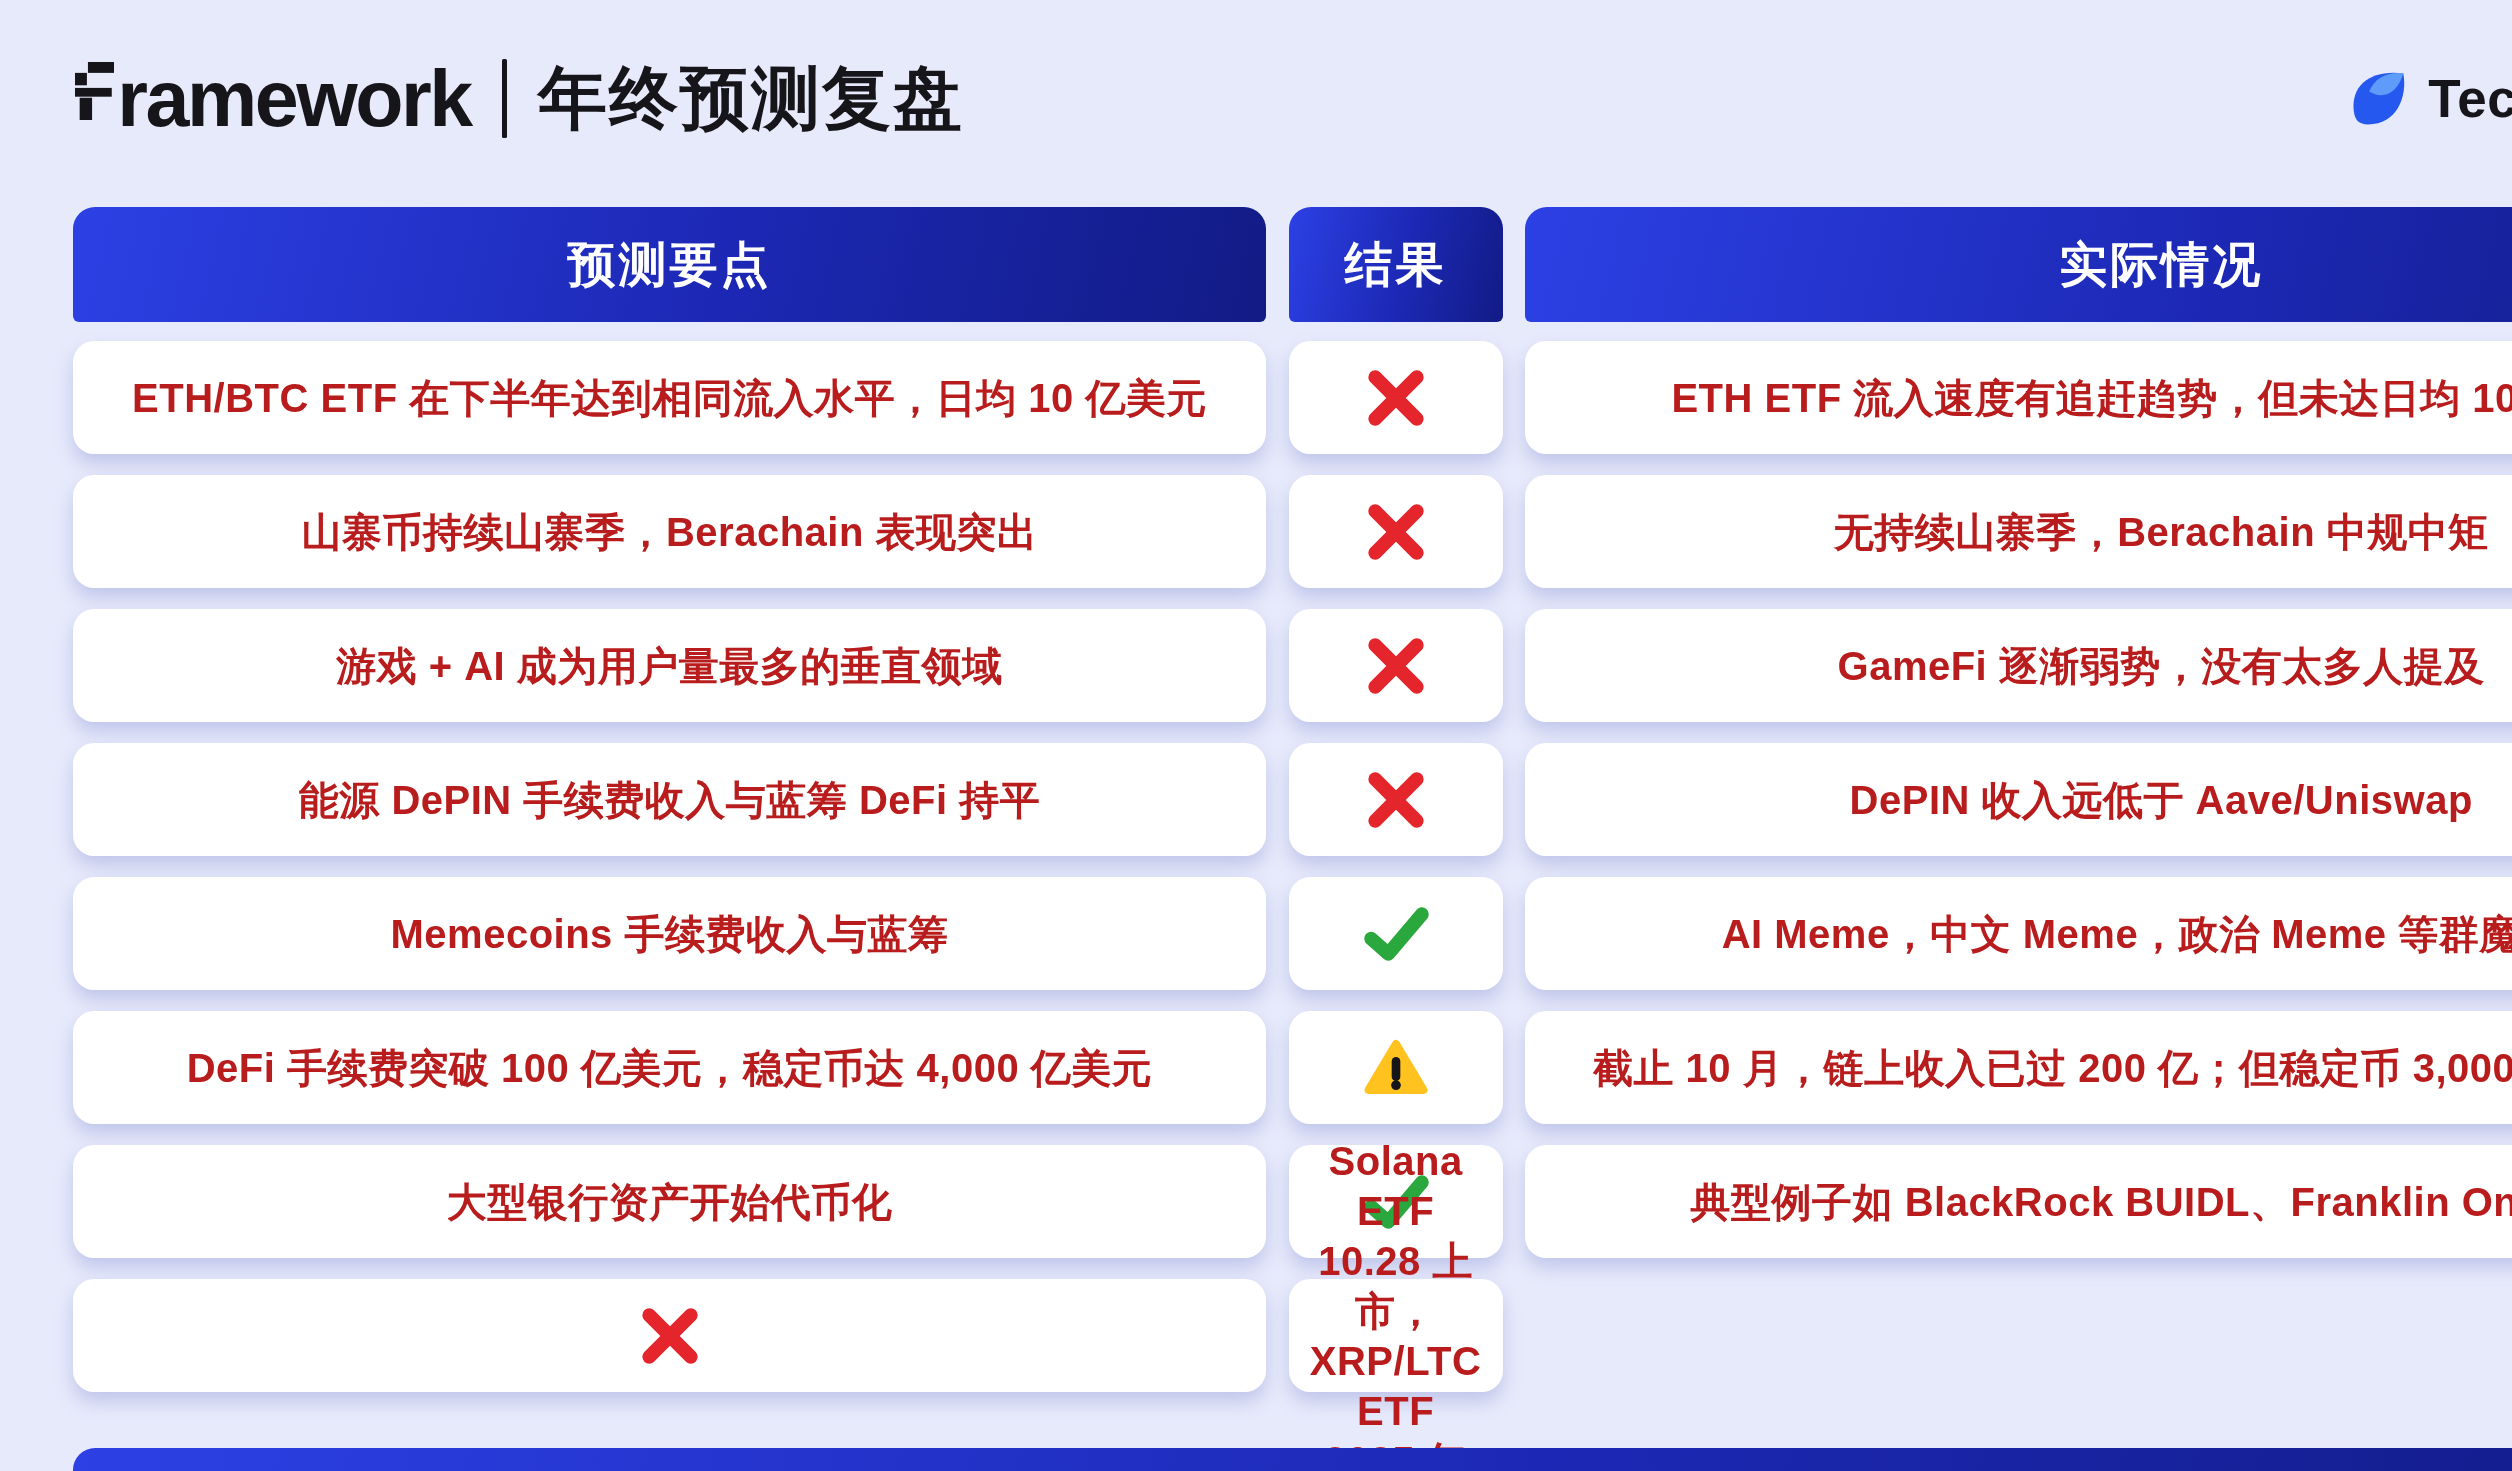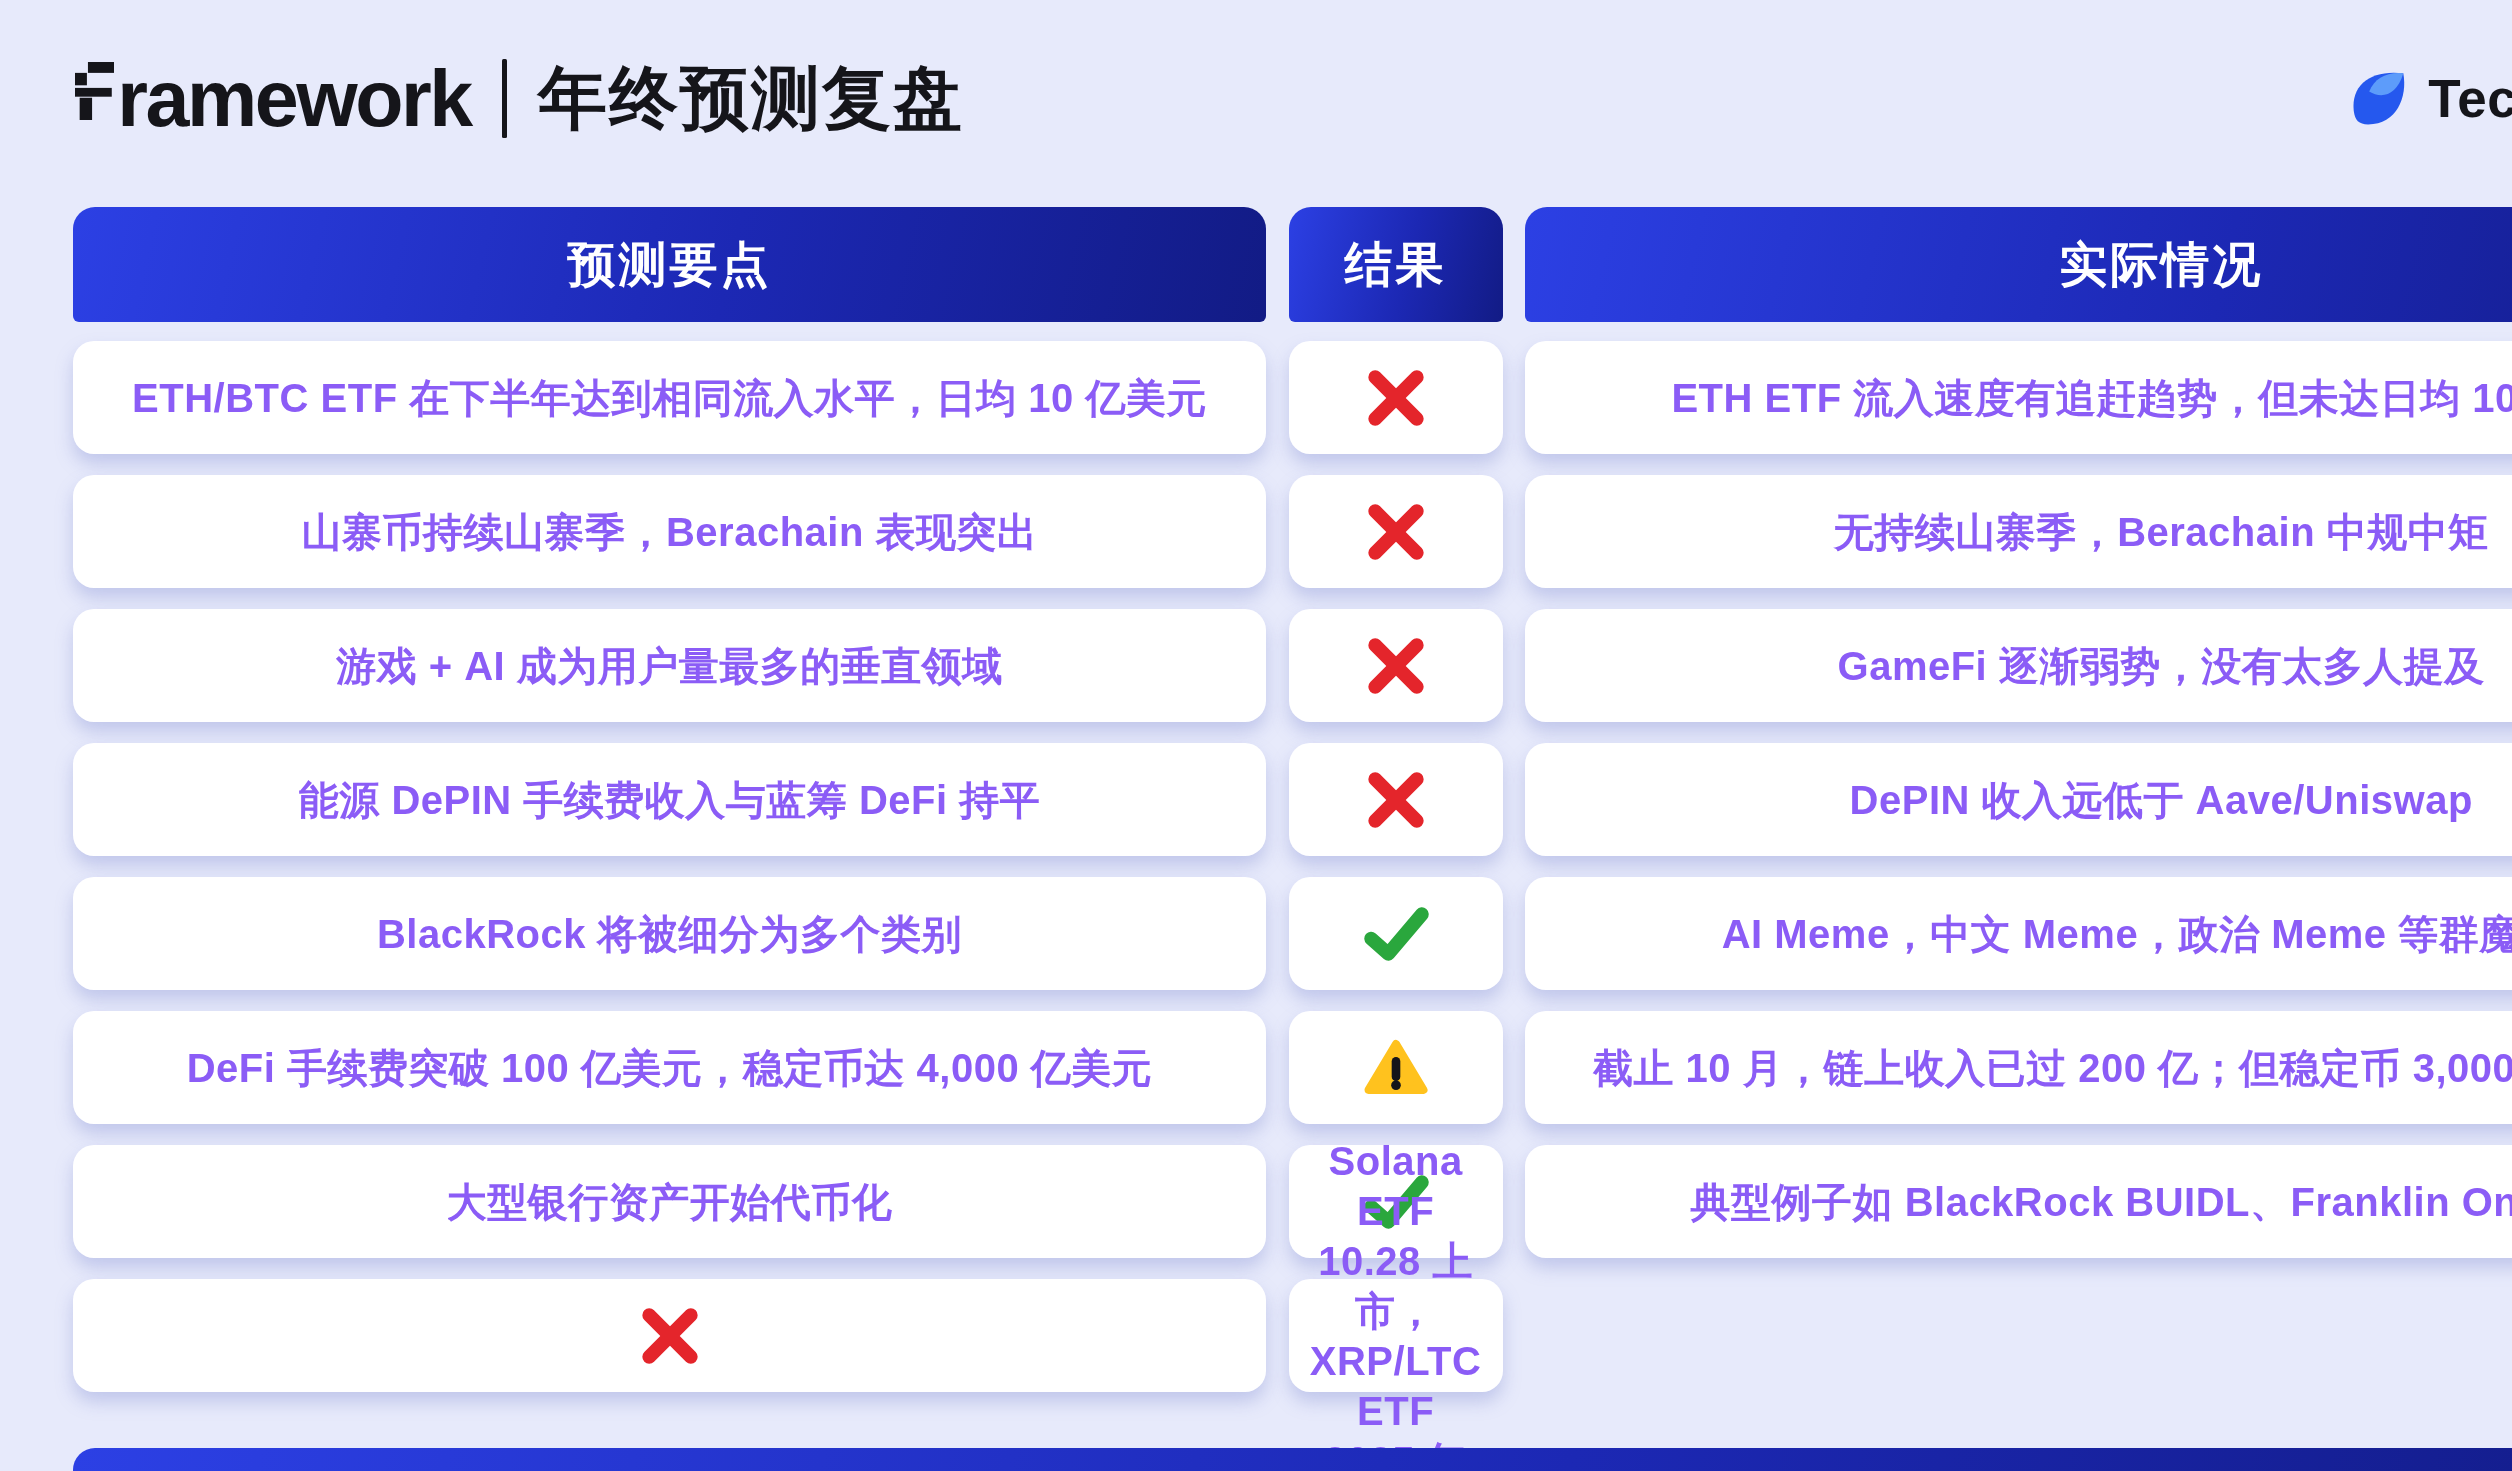--- a/index.html
+++ b/index.html
@@ -48,21 +48,21 @@
     background:linear-gradient(103deg,#2C40E4 0%, #1C28B4 55%, #121B85 100%);
     display:flex; align-items:center; justify-content:center;
     color:#ffffff; font-size:48px; font-weight:800; letter-spacing:3px;
   }
   .cell {
     background:#ffffff;
     border-radius:21px;
     box-shadow:0 10px 17px rgba(124,136,205,0.35);
     display:flex; align-items:center; justify-content:center;
     text-align:center;
-    font-size:40px; font-weight:700; color:#8b5cf6;
+    font-size:40px; font-weight:700; color:#b91c1c;
     padding:0 35px; line-height:1.25;
     letter-spacing:0.5px;
   }
   .cell.result { padding:0; }
   .result svg { width:66px; height:66px; }
 
   
   .bottom-bar {
     position:absolute; left:73px; bottom:0; width:2724px; height:23px;
     border-radius:22px 22px 0 0;
@@ -130,21 +130,21 @@
 
   <div class="cell prediction">能源 DePIN 手续费收入与蓝筹 DeFi 持平</div>
   <div class="cell result">
   <svg viewBox="0 0 130 130">
     <line x1="24" y1="24" x2="106" y2="106" stroke="#E4252B" stroke-width="27" stroke-linecap="round"></line>
     <line x1="106" y1="24" x2="24" y2="106" stroke="#E4252B" stroke-width="27" stroke-linecap="round"></line>
   </svg>
 </div>
   <div class="cell actual">DePIN 收入远低于 Aave/Uniswap</div>
 
-  <div class="cell prediction">BlackRock 将被细分为多个类别</div>
+  <div class="cell prediction">Memecoins 手续费收入与蓝筹</div>
   <div class="cell result">
   <svg viewBox="0 0 130 130">
     <polyline points="16,74 50,104 116,26" fill="none" stroke="#2AA73D" stroke-width="27" stroke-linecap="round" stroke-linejoin="round"></polyline>
   </svg>
 </div>
   <div class="cell actual">AI Meme，中文 Meme，政治 Meme 等群魔乱舞</div>
 
   <div class="cell prediction">DeFi 手续费突破 100 亿美元，稳定币达 4,000 亿美元</div>
   <div class="cell result">
   <svg viewBox="0 0 130 130">

